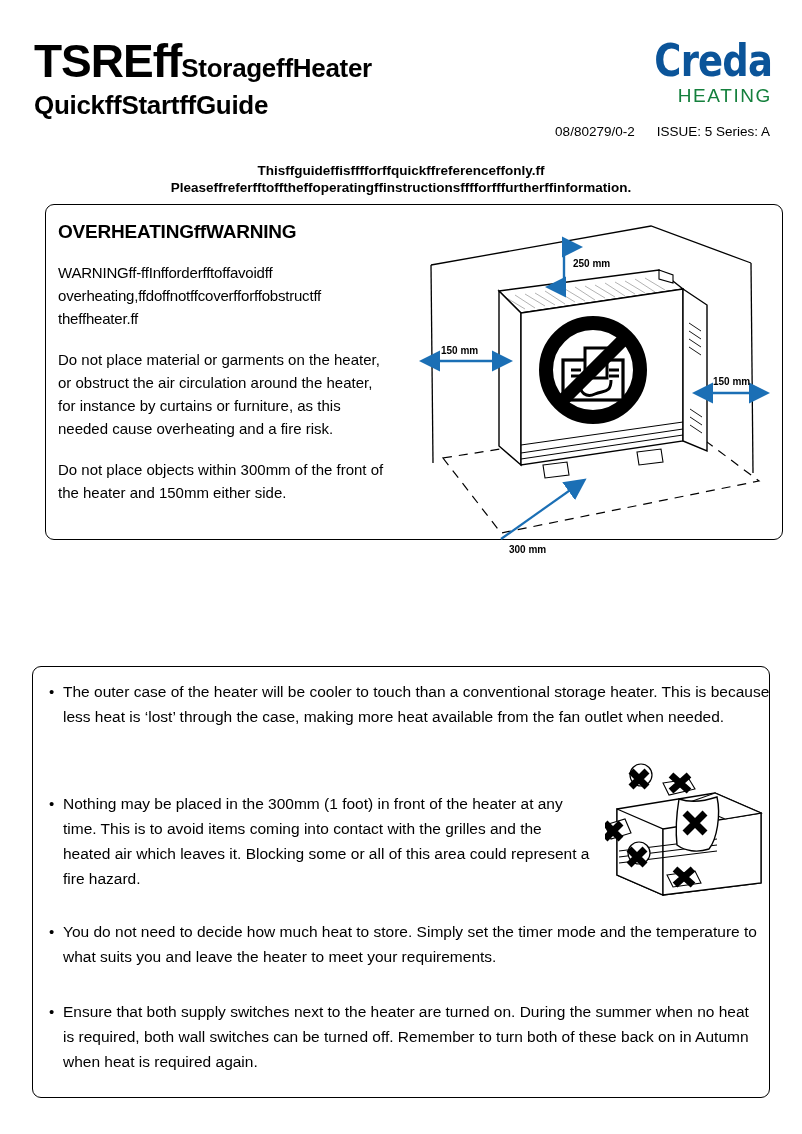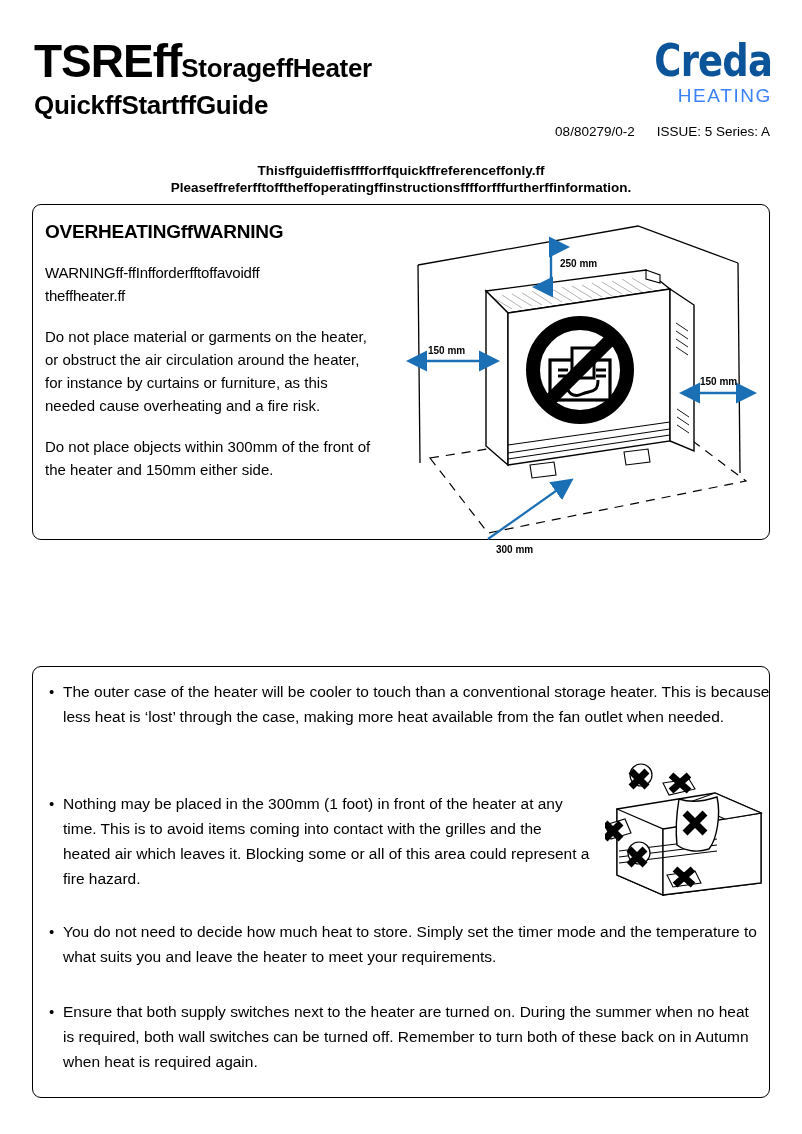--- a/index.html
+++ b/index.html
@@ -103,21 +103,21 @@
 
   
   .box {
     position: absolute;
     border: 1.6px solid #000000;
     border-radius: 9px;
     box-sizing: border-box;
     background: #ffffff;
   }
   #warning-box {
-    left: 32px;
+    left: 45px;
     top: 204px;
     width: 738px;
     height: 336px;
     padding-left: 32px;
   }
   #notes-box {
     left: 32px;
     top: 666px;
     width: 738px;
     height: 432px;
@@ -205,40 +205,41 @@
 <div class="page">
 
   <div class="header">
     <div class="title-line1">
       <span class="title-main">TSREff</span><span class="title-sub">StorageffHeater</span>
     </div>
     <div class="title-line2">QuickffStartffGuide</div>
 
     <div class="logo-block">
       <span class="logo-word" style="color: rgb(11, 84, 153);">Creda</span>
-      <span class="logo-sub" style="color: #3b82f6;">HEATING</span>
+      <span class="logo-sub" style="color: #15803d;">HEATING</span>
     </div>
 
     <div class="doc-codes">
       <span class="code-ref">08/80279/0-2</span><span class="code-issue">ISSUE: 5 Series: A</span>
     </div>
   </div>
 
   <div class="subtitle">
     <div>ThisffguideffisfffforffquickffreferenceffonIy.ff</div>
     <div>Pleaseffreferfftofftheffoperatingffinstructionsfffforfffurtherffinformation.</div>
   </div>
 
   <div class="box" id="warning-box">
 
     <div class="warn-col">
       <div class="warn-heading">OVERHEATINGffWARNING</div>
 
       <div class="warn-bold">
         <div>WARNINGff-ffInfforderfftoffavoidff</div>
+        <div>overheating,ffdoffnotffcoverfforffobstructff</div>
         <div>theffheater.ff</div>
       </div>
 
       <p class="warn-para">Do not place material or garments on the heater, or obstruct the air circulation around the heater, for instance by curtains or furniture, as this needed cause overheating and a fire risk.</p>
       <p class="warn-para">Do not place objects within 300mm of the front of the heater and 150mm either side.</p>
     </div>
 
     <div class="diagram">
       <svg width="380" height="430" viewBox="0 0 380 430">
 

